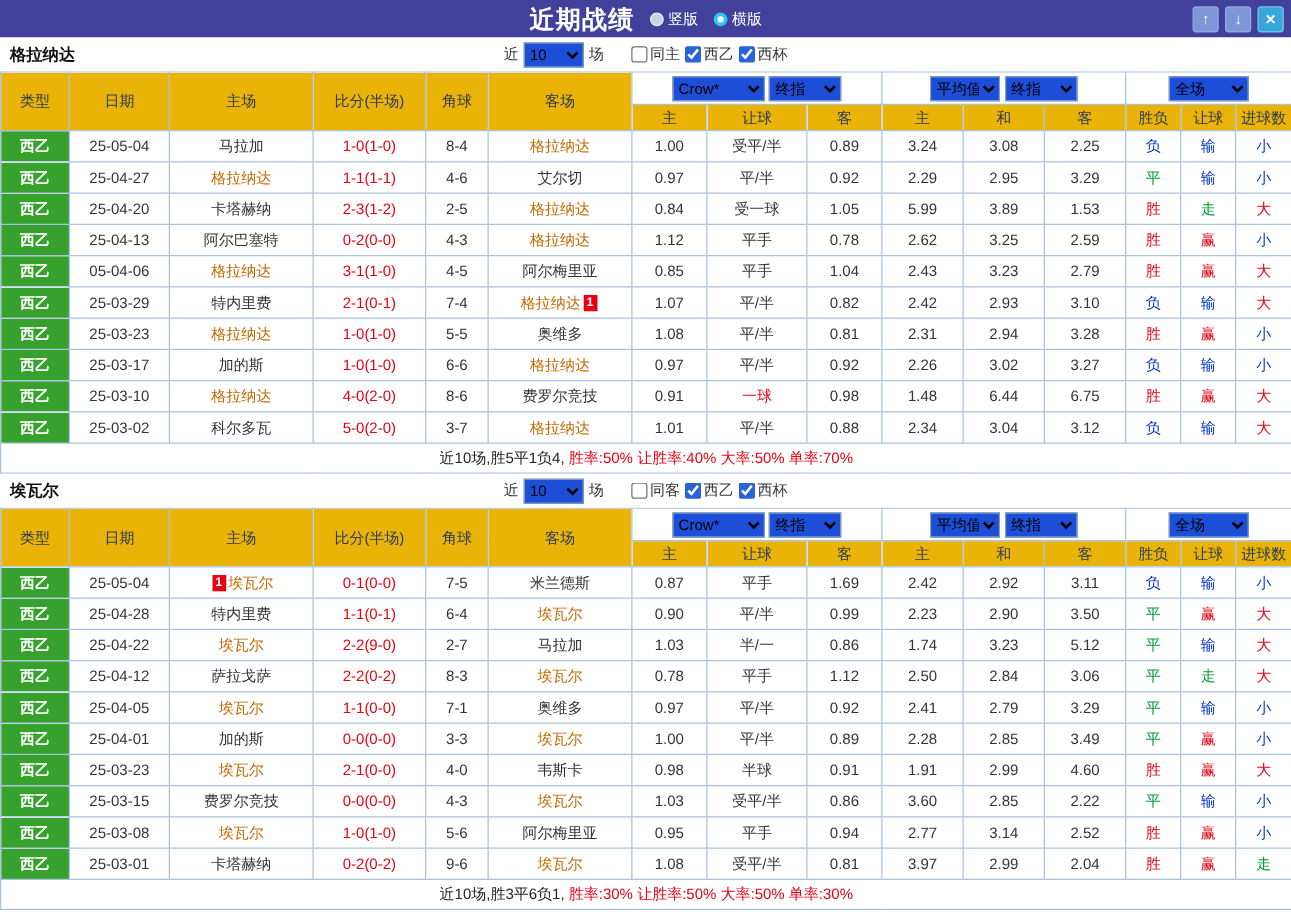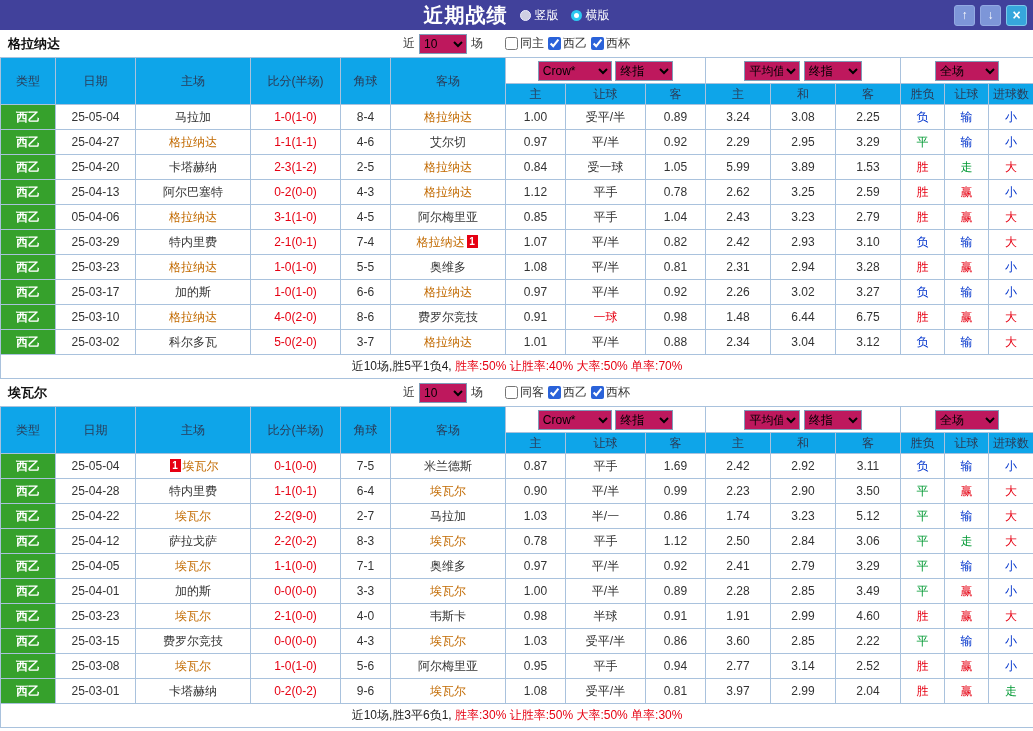--- a/index.html
+++ b/index.html
@@ -40,37 +40,37 @@
     font-size:12px; line-height:1; cursor:pointer;
     font-family:inherit;
   }
   .win-btn.close { background:var(--btn-close,#36a6dc); border-color:#7cc8ea; font-size:14px; font-weight:bold; }
 
   
   .section-header { height:27px; position:relative; display:flex; align-items:center; background:#fff; }
   .team-name { position:absolute; left:8px; font-weight:bold; font-size:13px; color:#111; }
   .filters { flex:1; display:flex; justify-content:center; align-items:center; gap:4px; font-size:12px; color:#333; }
   .filters .gap { width:14px; }
-  select { font-size:12px; height:20px; border:1px solid #7f9db9; background:#be185d; font-family:inherit; }
+  select { font-size:12px; height:20px; border:1px solid #7f9db9; background:#1d4ed8; font-family:inherit; }
   .sel-count { width:48px; }
   .sel-book  { width:74px; }
   .sel-stage { width:58px; }
   .sel-avg   { width:56px; }
   .sel-scope { width:64px; }
   .cb { display:inline-flex; align-items:center; gap:1px; cursor:pointer; }
   .cb input { width:13px; height:13px; margin:0 1px 0 0; accent-color:#2a62d9; }
 
   
   table { width:1033px; border-collapse:collapse; table-layout:fixed; background:#fff; }
   td,th {
     border:1px solid var(--grid,#a9c2dd);
     font-size:12px; text-align:center; padding:0;
     overflow:hidden; white-space:nowrap;
   }
-  thead th { background:#0ea5e9; color:#2b3a55; font-weight:normal; }
+  thead th { background:#eab308; color:#2b3a55; font-weight:normal; }
   thead .hrow1 th { height:26px; }
   thead .hrow1 th.drop-cell { background:#fff; }
   thead .hrow2 th { height:21px; }
   tbody td { height:25px; color:#333; }
   .type-cell { background:var(--type-green,#36a12c); color:#fff; font-weight:bold; }
   .score { color:var(--score-red,#e60012); }
   .self-team { color:var(--self-team,#c26a00); }
   .hcap.alert { color:var(--score-red,#e60012); }
   .badge {
     display:inline-block; background:var(--score-red,#e60012); color:#fff;

